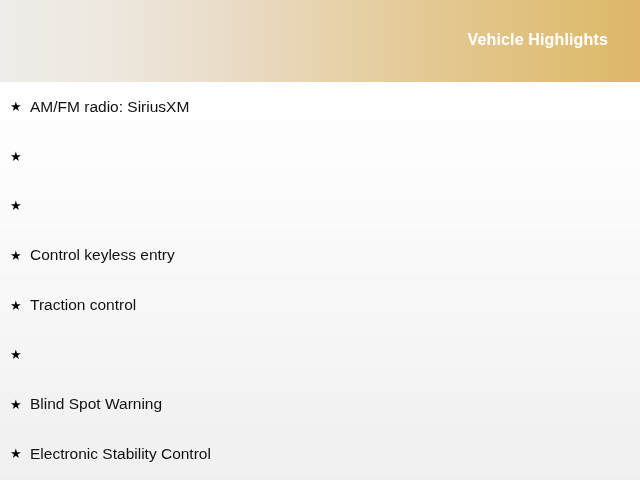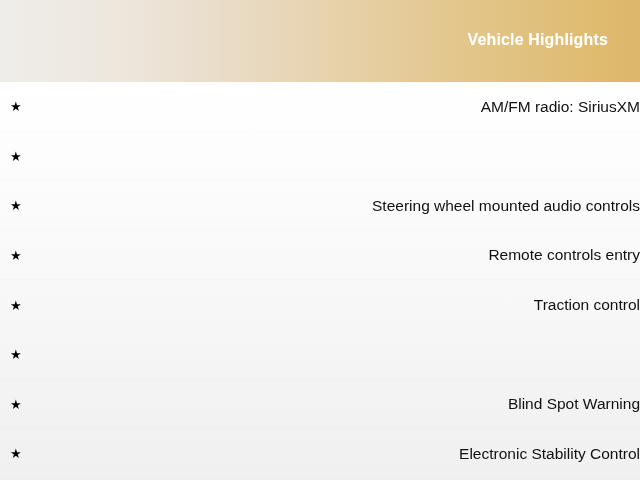--- a/index.html
+++ b/index.html
@@ -110,21 +110,20 @@
     user-select: none;
   }
 
   .highlight-label {
     flex: 1 1 auto;
     color: #111111;
     font-size: 15.5px;
     line-height: 1.2;
     white-space: nowrap;
     overflow: hidden;
-    text-align: right;
   }
 </style>
 </head>
 <body>
 
 <div id="page">
 
   <div class="header-band">
     <div class="header-title">Vehicle Highlights</div>
   </div>
@@ -135,26 +134,25 @@
       <span class="star-icon">★</span>
       <span class="highlight-label">AM/FM radio: SiriusXM</span>
     </li>
 
     <li class="highlight-row">
       <span class="star-icon">★</span>
     </li>
 
     <li class="highlight-row">
       <span class="star-icon">★</span>
-      <span class="highlight-label">Steering wheel mounted audio controls</span>
     </li>
 
     <li class="highlight-row">
       <span class="star-icon">★</span>
-      <span class="highlight-label">Remote controls entry</span>
+      <span class="highlight-label">Control keyless entry</span>
     </li>
 
     <li class="highlight-row">
       <span class="star-icon">★</span>
       <span class="highlight-label">Traction control</span>
     </li>
 
     <li class="highlight-row">
       <span class="star-icon">★</span>
     </li>

